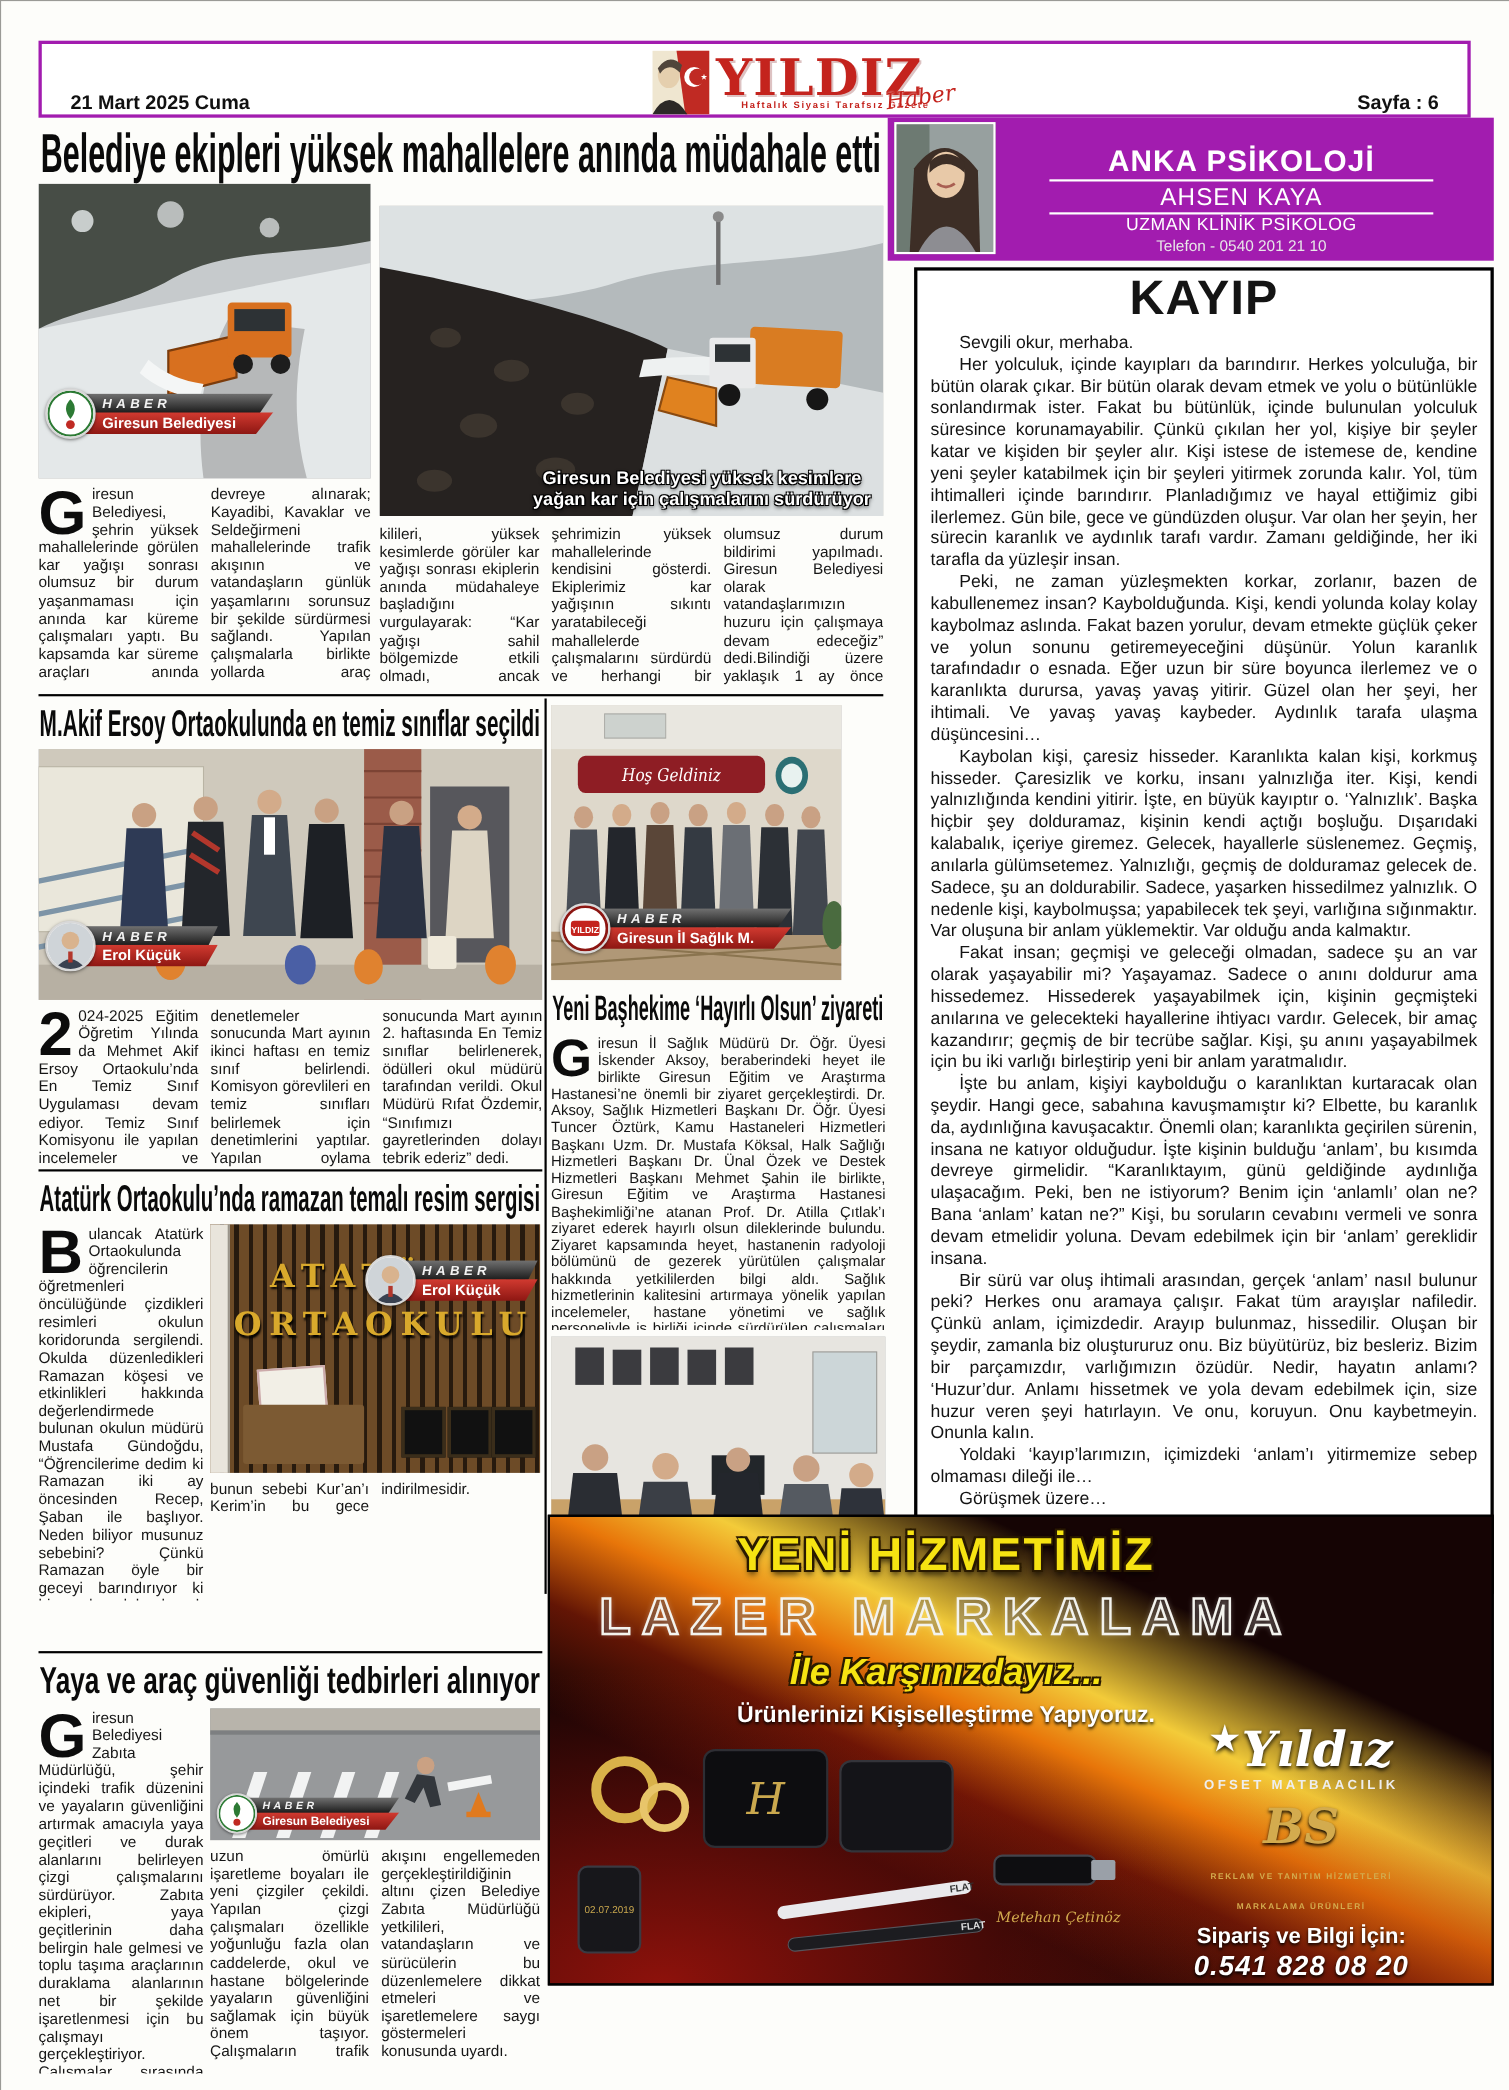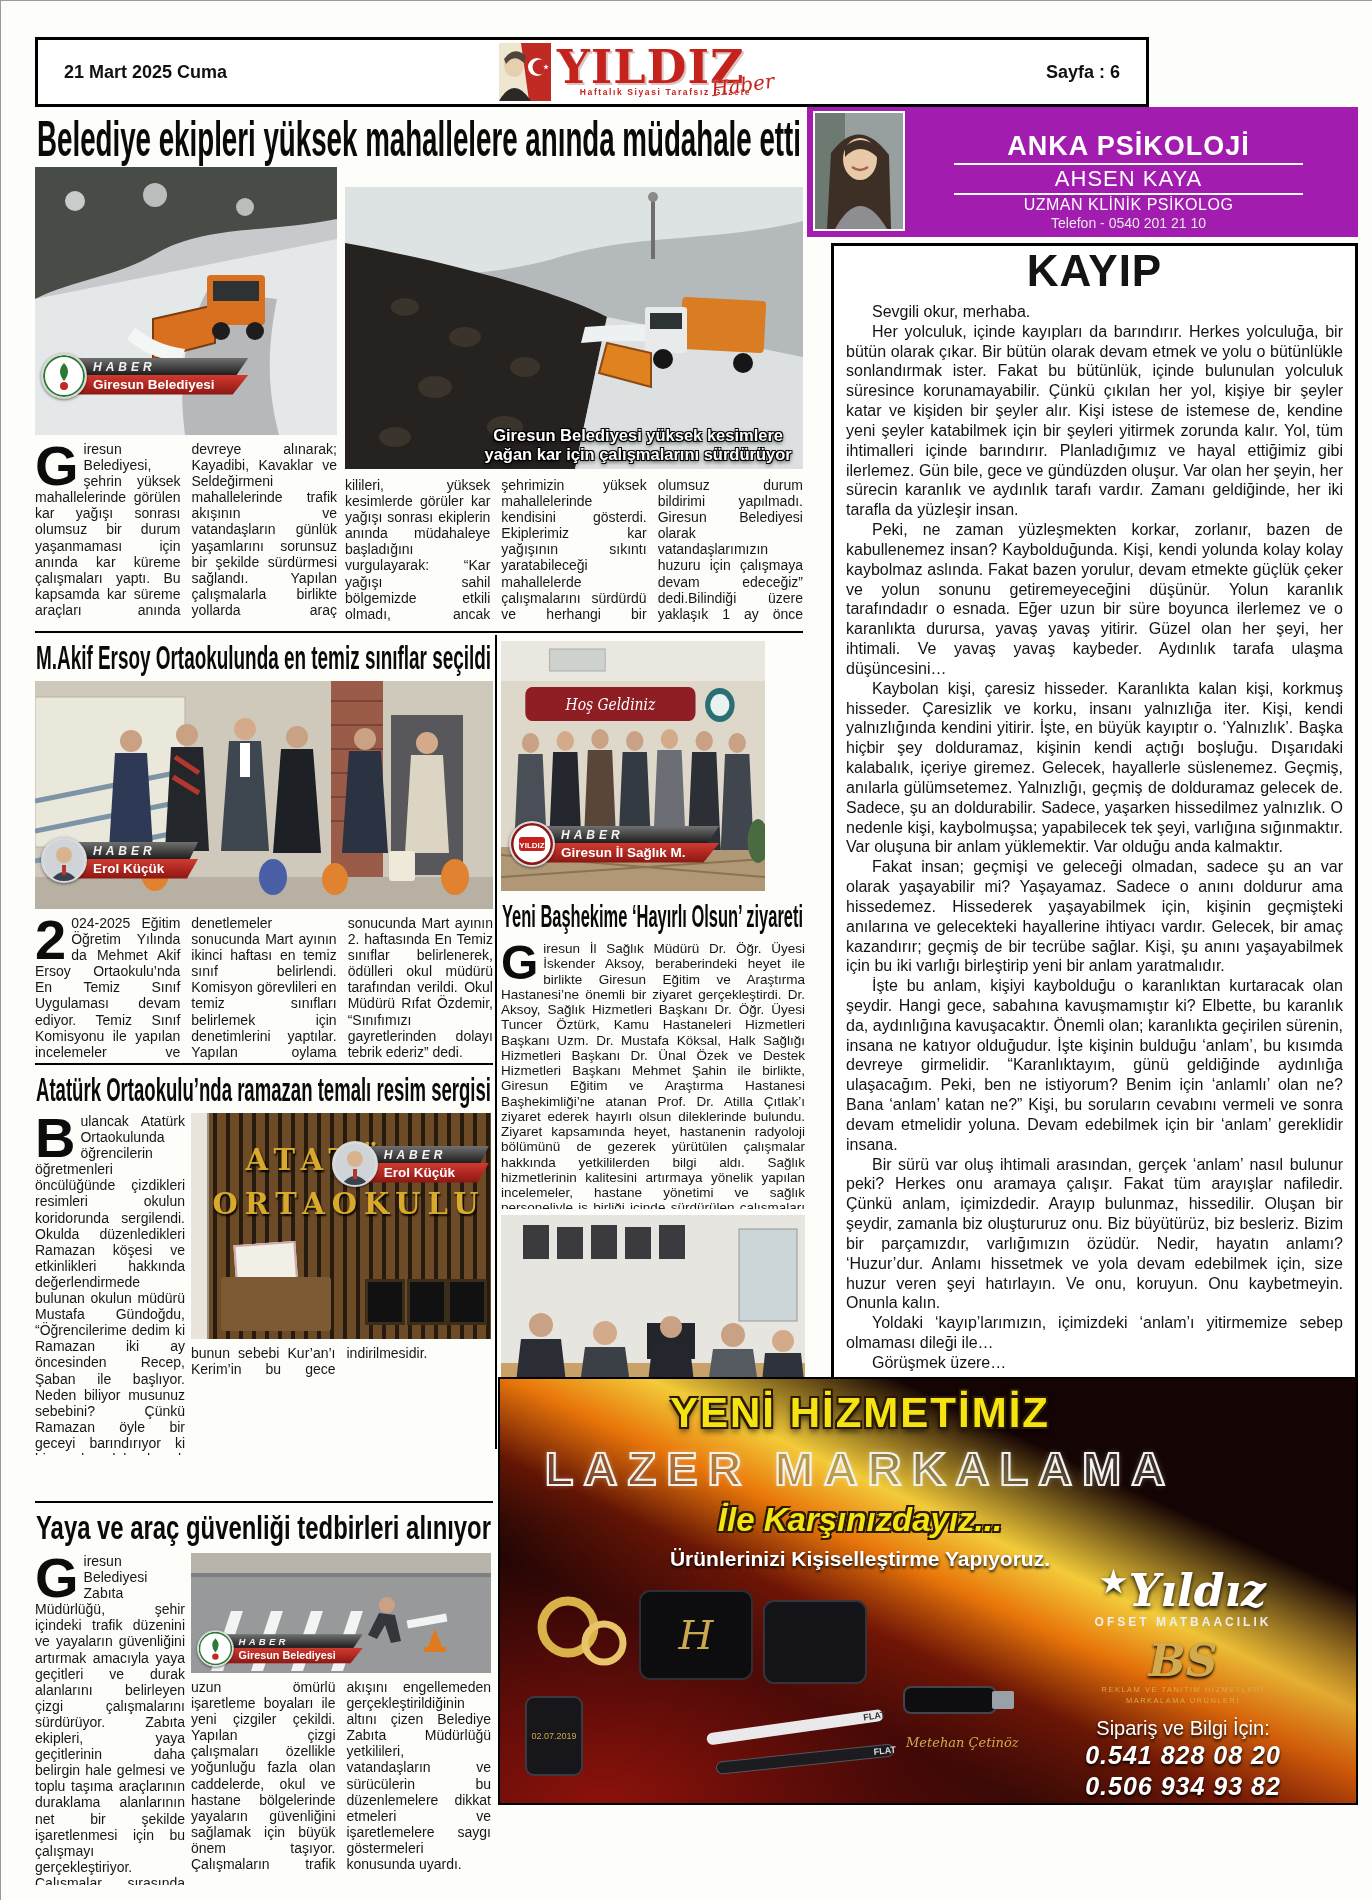--- a/index.html
+++ b/index.html
@@ -1,22 +1,22 @@
 <!DOCTYPE html>
 <html><head>
 <meta charset="utf-8">
 <style>
   html,body{margin:0;padding:0;background:#d8d8d4;}
   .page{position:relative;width:1372px;height:1900px;margin:0 auto;background:#fdfdfa;
         font-family:"Liberation Sans",sans-serif;color:#141414;overflow:hidden;
         border:1px solid #9a9a96;}
 
   
-  .header-box{position:absolute;left:34px;top:36px;width:1114px;height:70px;
-      border:3px solid #000000;background:#fff;display:flex;align-items:center;
+  .header-box{position:absolute;left:34px;top:36px;width:1302px;height:70px;
+      border:3px solid #a21caf;background:#fff;display:flex;align-items:flex-end;
       justify-content:space-between;padding:0 26px;box-sizing:border-box;}
   .header-date,.header-page{font-size:18px;font-weight:bold;color:#111;}
   .masthead{display:flex;align-items:center;gap:6px;}
   .mast-text{display:flex;flex-direction:column;align-items:center;}
   .mast-title-row{display:flex;align-items:flex-end;}
   .mast-title{font-family:"DejaVu Serif",serif;font-weight:bold;font-size:46px;line-height:.9;
       color:#c4231d;letter-spacing:1px;text-shadow:2px 2px 0 rgba(120,10,10,.25);}
   .mast-script{font-family:"DejaVu Serif",serif;font-style:italic;font-size:20px;color:#c4231d;
       margin-left:-34px;transform:rotate(-8deg);margin-bottom:-8px;text-shadow:0 0 2px #fff;}
   .mast-tagline{font-size:8.5px;font-weight:bold;color:#c4231d;letter-spacing:1.6px;margin-top:-2px;}
@@ -104,22 +104,22 @@
       text-shadow:-2px -2px 0 #2a1a00,2px -2px 0 #2a1a00,-2px 2px 0 #2a1a00,2px 2px 0 #2a1a00;}
   .ad-line4{position:absolute;top:168px;left:30px;width:660px;text-align:center;font-size:21px;
       font-weight:bold;color:#fff;text-shadow:0 2px 3px #000;}
   .ad-right{position:absolute;right:8px;top:188px;width:330px;text-align:center;}
   .ad-brand-row{font-family:"DejaVu Serif",serif;font-style:italic;font-weight:bold;font-size:44px;
       color:#fff;text-shadow:0 2px 4px #000;line-height:1;}
   .ad-star{font-style:normal;font-size:30px;vertical-align:14px;margin-right:2px;color:#fff;}
   .ad-brand-sub{font-size:12px;letter-spacing:3px;color:#eee;margin-top:2px;font-weight:bold;}
   .ad-mono{font-family:"DejaVu Serif",serif;font-style:italic;font-weight:bold;font-size:44px;
       color:#d3ab4e;line-height:1;margin-top:10px;text-shadow:0 2px 3px #000;}
-  .ad-mono-sub{font-size:7.5px;letter-spacing:1.5px;color:#d3ab4e;font-weight:normal;margin-top:2px;}
-  .ad-order{font-size:20px;font-weight:normal;margin-top:12px;color:#fff;text-shadow:0 2px 3px #000;}
+  .ad-mono-sub{font-size:7.5px;letter-spacing:1.5px;color:#d3ab4e;font-weight:bold;margin-top:18px;}
+  .ad-order{font-size:20px;font-weight:bold;margin-top:12px;color:#fff;text-shadow:0 2px 3px #000;}
   .ad-phone{font-size:25px;font-weight:bold;font-style:italic;color:#fff;line-height:1.25;
       text-shadow:0 2px 3px #000;letter-spacing:1px;}
   .ad-products{position:absolute;left:6px;bottom:4px;width:530px;height:230px;}
 </style>
 </head>
 <body>
 
 <div class="page">
 
   <div class="header-box">

